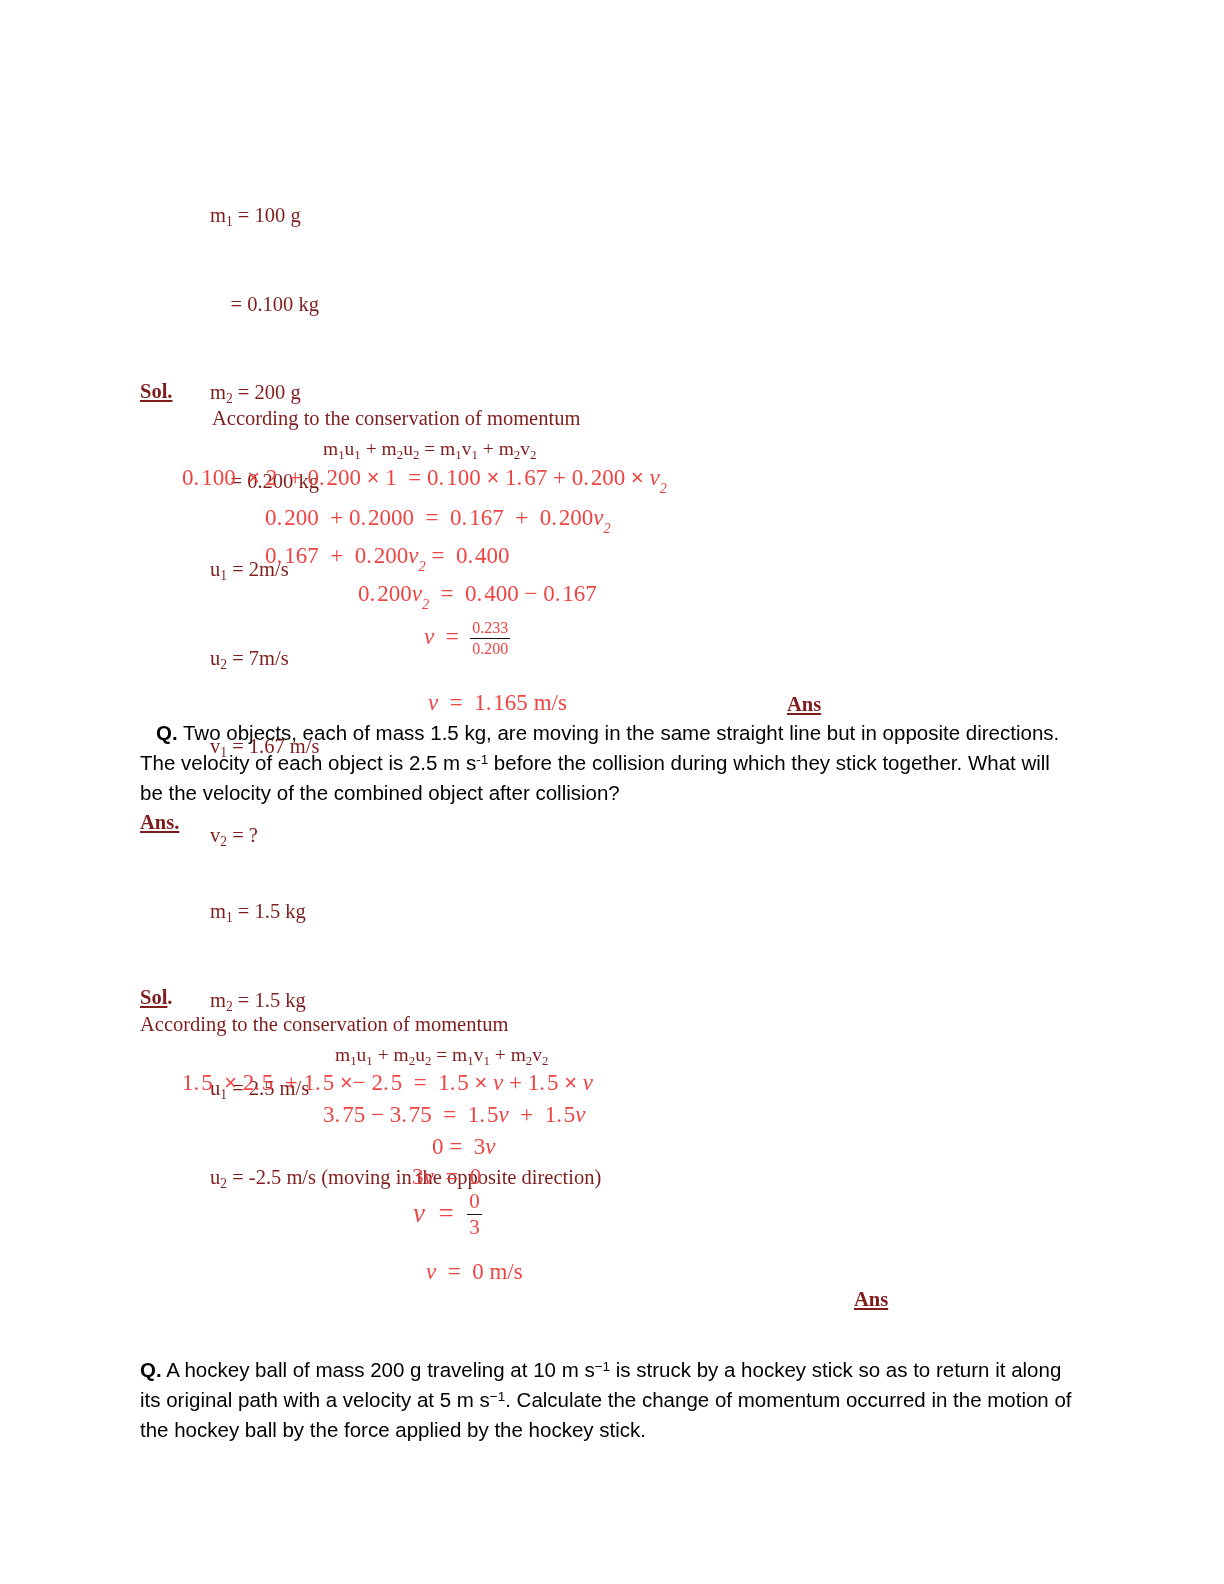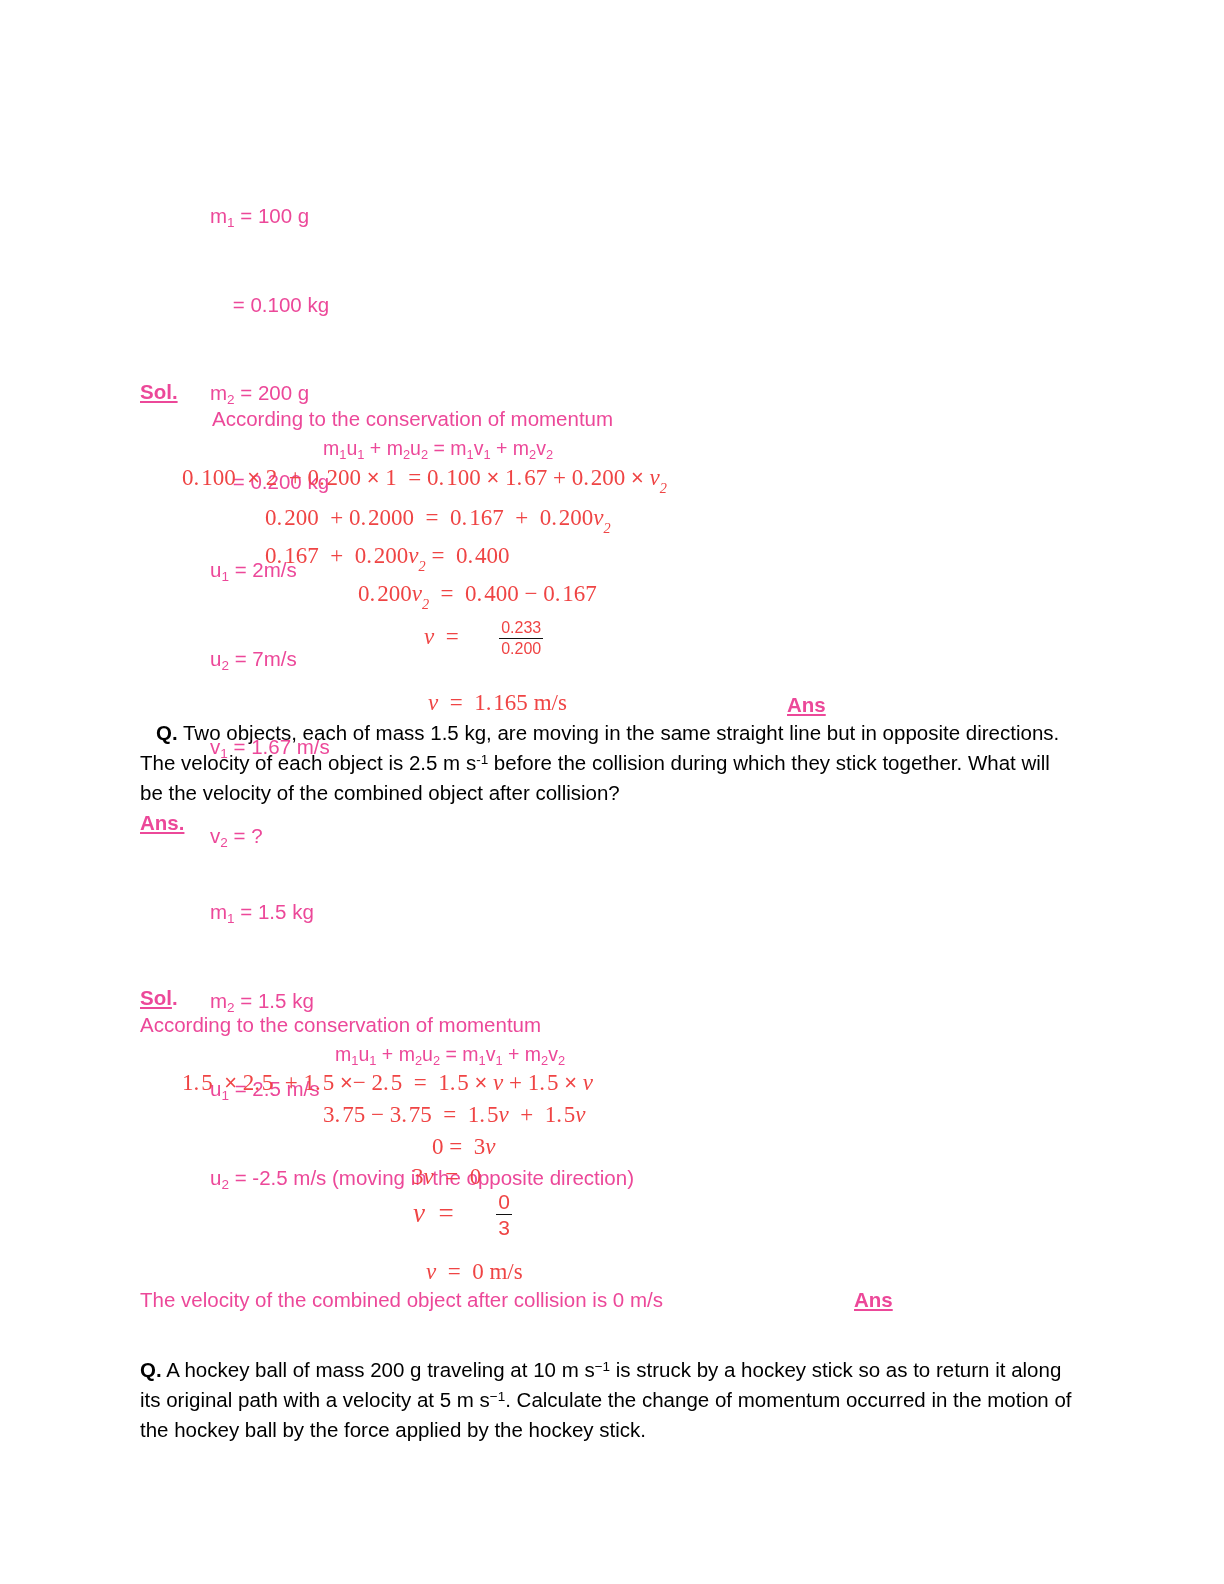--- a/index.html
+++ b/index.html
@@ -18,24 +18,24 @@
   .page {
     position: absolute;
     left: 0; top: 0;
     width: 1224px;
     height: 1584px;
     background: #fff;
   }
 
   
   .sans {
-    font-family: Liberation Sans, sans-serif;
+    font-family: Liberation Serif, serif;
     font-size: 20.5px;
     line-height: 29.5px;
-    color: #ec4899;
+    color: #7f1d1d;
     white-space: pre;
   }
   .serif-math {
     font-family: "Liberation Serif", serif;
     font-size: 23px;
     line-height: 30px;
     color: #ef4444;
     white-space: pre;
   }
 
@@ -64,25 +64,24 @@
   .times {
     font-family: "Liberation Sans", sans-serif;
     font-size: 0.95em;
   }
 
   
   .frac {
     display: inline-block;
     vertical-align: middle;
     text-align: center;
-    font-family: Liberation Sans, sans-serif;
+    font-family: Liberation Serif, serif;
     line-height: 1.1;
     position: relative;
     top: -1px;
-    margin-left: 29px;
   }
   .frac .num {
     display: block;
     font-size: 16px;
     padding: 0 2px 1px 2px;
     border-bottom: 1.4px solid #111;
   }
   .frac .den {
     display: block;
     font-size: 16px;
@@ -157,19 +156,18 @@
   <div class="abs serif-math" style="left:323px; top:1100px;">3. 75 − 3. 75&nbsp; = &nbsp;1. 5<span class="var">v</span>&nbsp; + &nbsp;1. 5<span class="var">v</span></div>
 
   <div class="abs serif-math" style="left:432px; top:1132px;">0 = &nbsp;3<span class="var">v</span></div>
 
   <div class="abs serif-math" style="left:412px; top:1162px;">3<span class="var">v</span>&nbsp; = &nbsp;0</div>
 
   <div class="abs serif-math" style="left:413px; top:1191px; font-size:27px;"><span class="var">v</span> &nbsp;= &nbsp;<span class="frac big"><span class="num">0</span><span class="den">3</span></span></div>
 
   <div class="abs serif-math" style="left:426px; top:1257px;"><span class="var">v</span> &nbsp;= &nbsp;0 <span class="ital">m/s</span></div>
 
-  <div class="abs sans" style="left:140px; top:1285px;">The velocity of the combined object after collision is 0 m/s</div>
 
   <div class="abs sans bu" style="left:854px; top:1285px;">Ans</div>
 
   <div class="abs para" style="left:140px; top:1355px; width:935px;"><span class="bold">Q.</span><span> A hockey ball of mass 200 g traveling at 10 m s</span><sup>−1</sup><span> is struck by a hockey stick so as to return it along its original path with a velocity at 5 m s</span><sup>−1</sup><span>. Calculate the change of momentum occurred in the motion of the hockey ball by the force applied by the hockey stick.</span></div>
 
 </div>
 
 </body></html>

